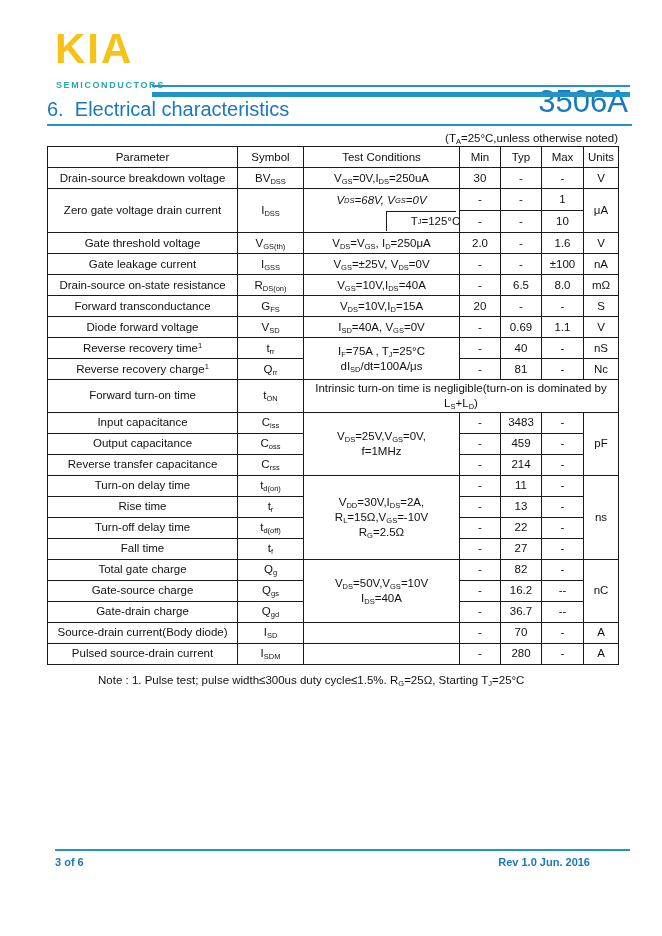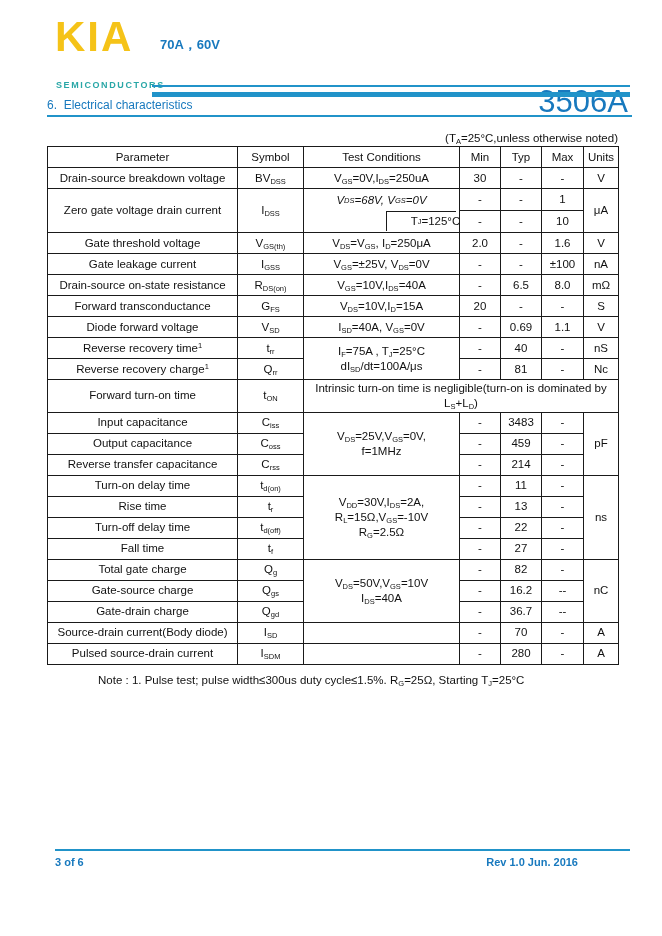--- a/index.html
+++ b/index.html
@@ -3,32 +3,32 @@
 <meta charset="utf-8">
 <style>
   * { margin:0; padding:0; box-sizing:border-box; }
   html,body { background:#e8e8e8; }
   .page {
     position:relative; width:662px; height:936px; margin:0 auto;
     background:#ffffff; font-family:"Liberation Sans", sans-serif; color:#111;
     overflow:hidden;
   }
   
-  .logo { position:absolute; left:55px; top:14px; font-size:42px; font-weight:bold;
+  .logo { position:absolute; left:55px; top:26px; font-size:42px; font-weight:bold;
           letter-spacing:2px; color:var(--brand_yellow,#f5c318); line-height:1.1;text-align:right; }
   .logo-sub { position:absolute; left:56px; top:80px; font-size:9px; letter-spacing:1.6px;
           color:var(--brand_teal,#2aa7a7); font-weight:bold; }
   .title-block { position:absolute; left:160px; top:35px; color:var(--text_blue,#1879be);
           font-size:13px; font-weight:bold; line-height:1.55; }
   .part-number { position:absolute; right:34px; top:36px; font-size:31px;
           color:var(--text_blue,#1879be);margin-top:48px; }
   .hr-thin  { position:absolute; left:152px; right:32px; top:85px;  height:2px; background:var(--line_blue,#2193c9); }
   .hr-thick { position:absolute; left:152px; right:32px; top:92px;  height:5px; background:var(--line_blue,#2193c9); }
   .section-title { position:absolute; left:47px; top:98px; width:585px;
-          font-size:12px; color:var(--text_blue,#1e8ac2); white-space:pre;
+          font-size:20px; color:var(--text_blue,#1e8ac2); white-space:pre;
           border-bottom:2px solid var(--line_blue,#2193c9); padding-bottom:3px; }
   .ta-note { position:absolute; top:132px; right:44px; font-size:11.5px; color:#111; }
   
   table.ec { position:absolute; left:47px; top:146px; width:571px;
           border-collapse:collapse; table-layout:fixed; font-size:11.5px; color:#111;border-radius:32px; }
   table.ec td, table.ec th { border:1px solid #1a1a1a; text-align:center;
           vertical-align:middle; padding:1px 3px; font-weight:normal; line-height:1.3;
           overflow:hidden; }
   table.ec tr { height:21px; }
   tr.tall { height:42px; }
@@ -43,32 +43,31 @@
   .split-bottom { height:20px; display:flex; }
   .split-spacer { width:53%; }
   .split-box { width:47%; border-top:1px solid #1a1a1a; border-left:1px solid #1a1a1a;
           display:flex; align-items:center; justify-content:center;padding-left:28px; }
   
   .note-line { position:absolute; left:62px; top:674px; font-size:11.5px; color:#111;padding-left:36px; }
   .footer-line { position:absolute; left:55px; right:32px; top:849px; height:2px;
           background:var(--line_blue,#2193c9); }
   .footer-page { position:absolute; left:55px; width:575px; top:856px; text-align:left;
           font-size:11px; font-weight:bold; color:var(--text_blue,#1879be); }
-  .footer-rev { position:absolute; right:84px; top:856px; font-size:11px; font-weight:bold;
+  .footer-rev { position:absolute; right:72px; top:856px; font-size:11px; font-weight:bold;
           color:var(--text_blue,#1879be);margin-left:8px; }
 </style>
 </head>
 <body>
 
 <div class="page">
 
   <div class="logo">KIA</div>
   <div class="logo-sub">SEMICONDUCTORS</div>
   <div class="title-block">
-    <div>70A，60V</div>
   </div>
   <div class="part-number">3506A</div>
   <div class="hr-thin"></div>
   <div class="hr-thick"></div>
 
   <div class="section-title">6.  Electrical characteristics</div>
   <div class="ta-note">(T<sub>A</sub>=25°C,unless otherwise noted)</div>
 
   <table class="ec">
     <colgroup>

